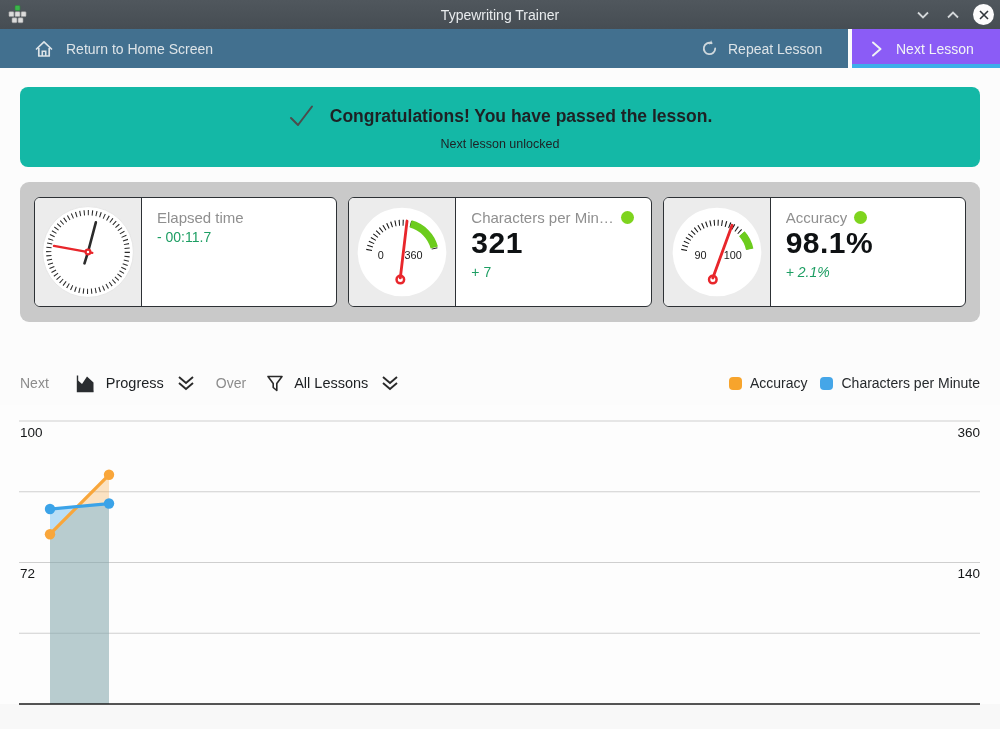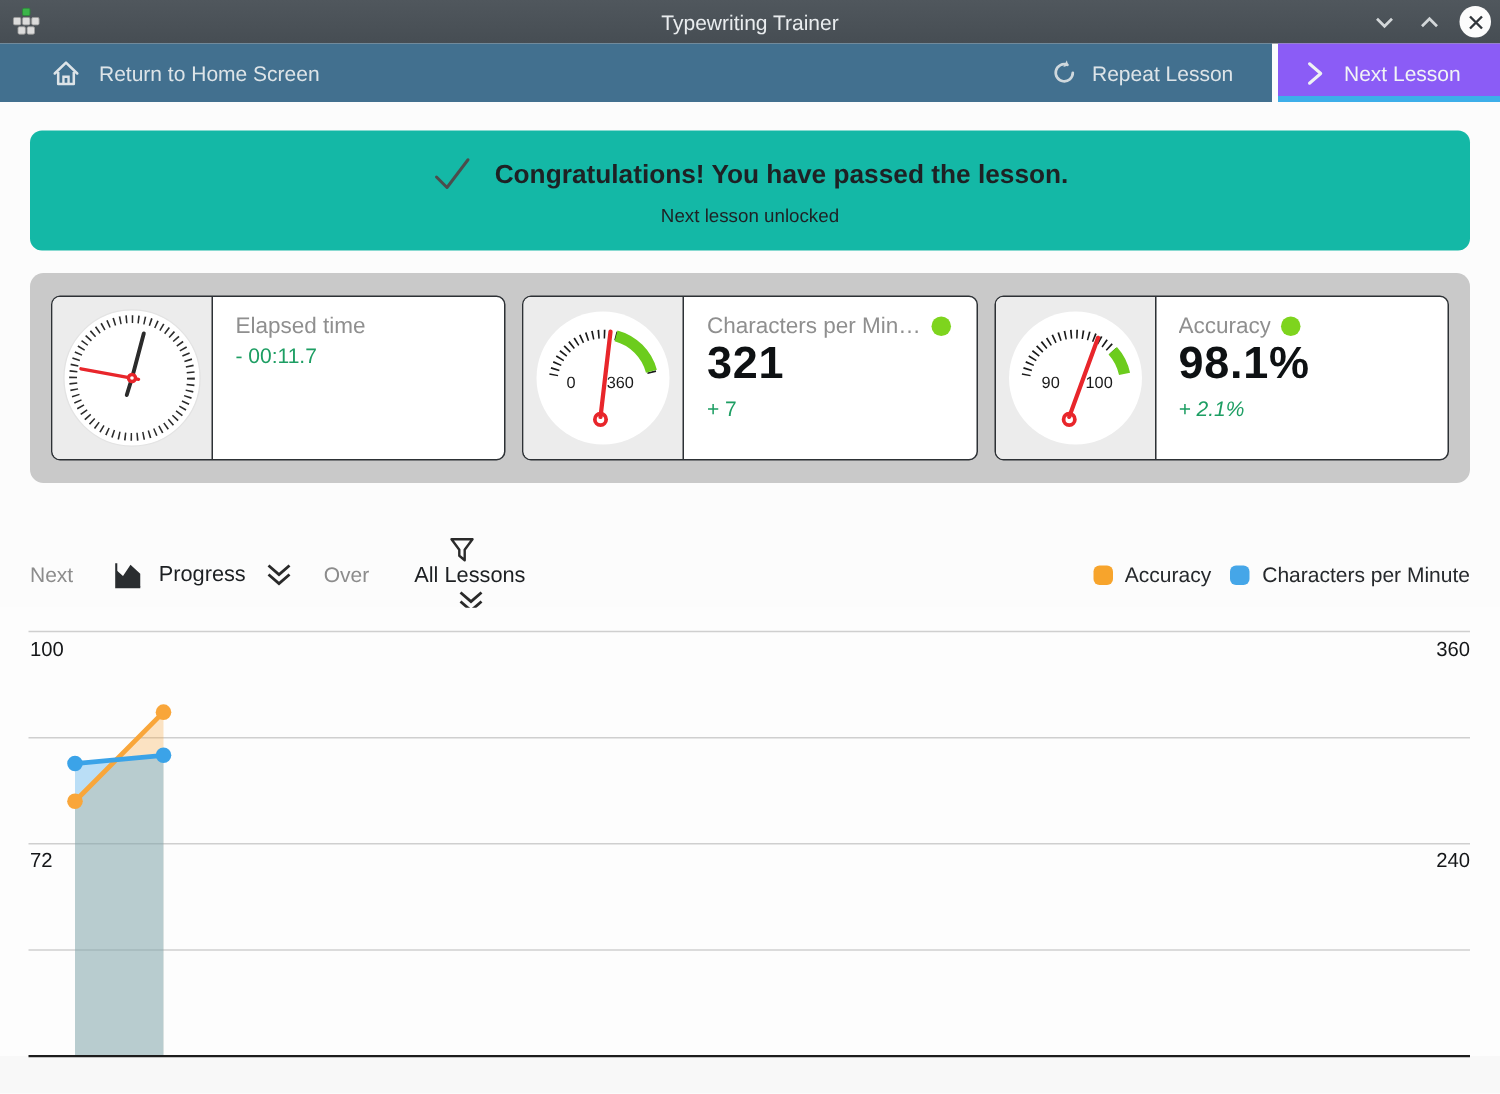--- a/index.html
+++ b/index.html
@@ -201,21 +201,21 @@
       <path d="M2.5,18.5 L2.5,7 L7,11 L12,3.5 L18.5,9.5 L18.5,18.5 Z" fill="#2a2d30"></path>
       <path d="M2.5,2.5 L2.5,18.5 L18.5,18.5" fill="none" stroke="#2a2d30" stroke-width="1.4"></path>
     </svg>
     <span class="ctl-text mgap">Progress</span>
     <svg class="mgap" width="20" height="18" viewBox="0 0 20 18" style="margin-left:12px;">
       <polyline points="3,3 10,9 17,3" fill="none" stroke="#2a2a2a" stroke-width="1.9"></polyline>
       <polyline points="3,9 10,15 17,9" fill="none" stroke="#2a2a2a" stroke-width="1.9"></polyline>
     </svg>
   </div>
   <span class="ctl-text-muted" style="margin-left:20px;">Over</span>
-  <div class="combo" style="margin-left:20px;flex-direction:column;">
+  <div class="combo" style="margin-left:20px;">
     <svg width="18" height="19" viewBox="0 0 18 19">
       <path d="M2,2.5 L16,2.5 L10.8,9.5 L10.8,16.5 L7.2,13.5 L7.2,9.5 Z" fill="none" stroke="#2a2a2a" stroke-width="1.6" stroke-linejoin="round"></path>
     </svg>
     <span class="ctl-text mgap">All Lessons</span>
     <svg width="20" height="18" viewBox="0 0 20 18" style="margin-left:12px;">
       <polyline points="3,3 10,9 17,3" fill="none" stroke="#2a2a2a" stroke-width="1.9"></polyline>
       <polyline points="3,9 10,15 17,9" fill="none" stroke="#2a2a2a" stroke-width="1.9"></polyline>
     </svg>
   </div>
 </div>
@@ -241,14 +241,14 @@
       <polyline points="50,129.2 109,69.77000000000015" fill="none" stroke="#f9a63a" stroke-width="3.2" stroke-linecap="round"></polyline>
       <circle cx="50" cy="129.2" r="5.2" fill="#f9a63a"></circle>
       <circle cx="109" cy="69.77000000000015" r="5.2" fill="#f9a63a"></circle>
       <polyline points="50,104.04444444444445 109,98.54166666666667" fill="none" stroke="#3ba3e8" stroke-width="3.2" stroke-linecap="round"></polyline>
       <circle cx="50" cy="104.04444444444445" r="5.2" fill="#3ba3e8"></circle>
       <circle cx="109" cy="98.54166666666667" r="5.2" fill="#3ba3e8"></circle>
     </svg>
   <div class="axis-label" style="left:20px; top:20px;">100</div>
   <div class="axis-label" style="left:20px; top:161px;">72</div>
   <div class="axis-label" style="right:20px; top:20px; text-align:right;">360</div>
-  <div class="axis-label" style="right:20px; top:161px; text-align:right;">240</div>
+  <div class="axis-label" style="right:20px; top:161px; text-align:right;">140</div>
 </div>
 
 </body></html>

